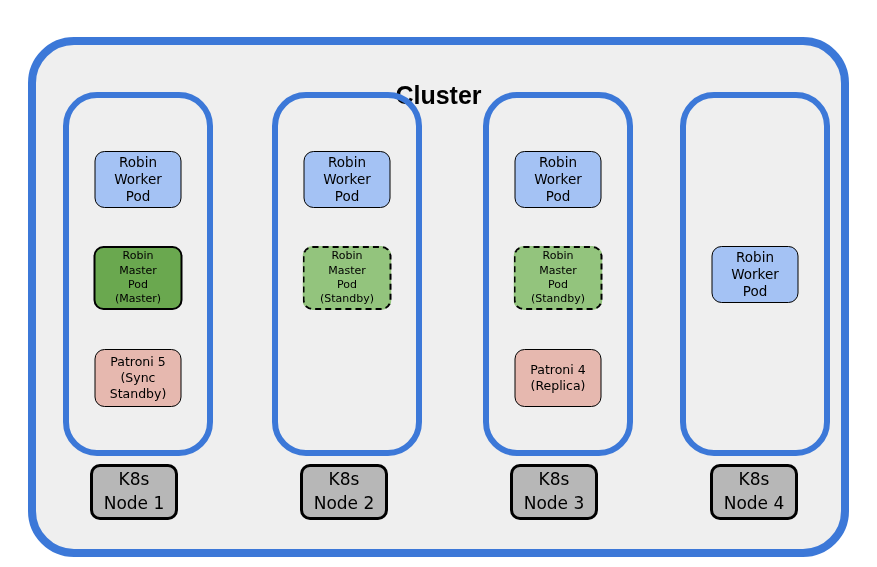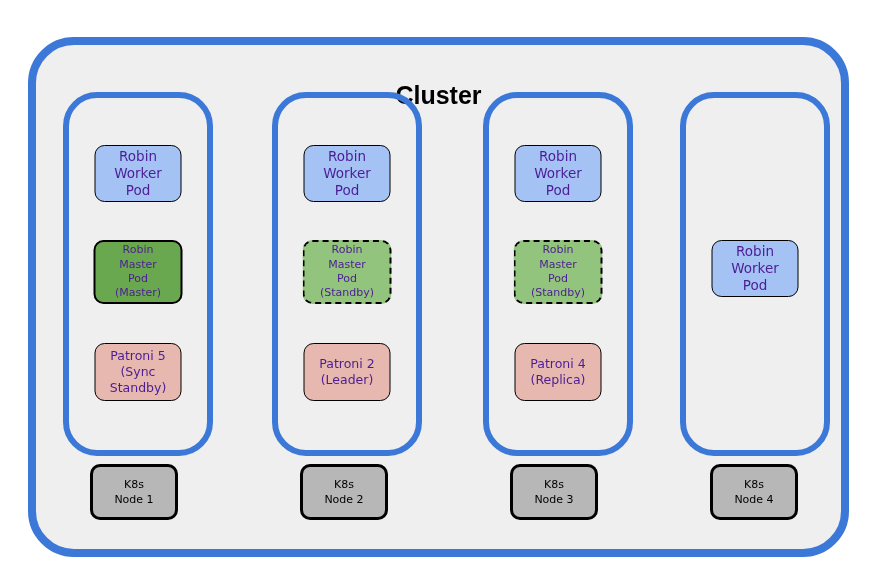--- a/index.html
+++ b/index.html
@@ -43,22 +43,23 @@
   .col-4{left:680px;}
   .pod{
     position:absolute;
     left:50%;
     transform:translateX(-50%);
     display:flex;
     align-items:center;
     justify-content:center;
     text-align:center;
     white-space:pre-line;
-    color:#4c1d95;
+    color:#000000;
     box-sizing:border-box;
+    margin-top:6px;
   }
   .pod-worker{
     top:47px;
     width:87px;height:57px;
     background:#a4c2f4;
     border:1.5px solid #000000;
     border-radius:10px;
     font-size:13.5px;
     line-height:1.28;
   }
@@ -93,21 +94,21 @@
     top:464px;
     width:88px;height:56px;
     background:#b7b7b7;
     border:3px solid #000000;
     border-radius:10px;
     display:flex;
     align-items:center;
     justify-content:center;
     text-align:center;
     white-space:pre-line;
-    font-size:11px;
+    font-size:17px;
     line-height:1.4;
     color:#000000;
     box-sizing:border-box;
   }
   .knode-1{left:90px;}
   .knode-2{left:300px;}
   .knode-3{left:510px;}
   .knode-4{left:710px;}
 </style>
 </head>
@@ -132,22 +133,20 @@
   </div>
 
   <div class="node-col col-2">
     <div class="pod pod-worker">Robin
 Worker
 Pod</div>
     <div class="pod pod-master-row pod-master-standby">Robin
 Master
 Pod
 (Standby)</div>
-    <div class="pod pod-patroni">Patroni 2
-(Leader)</div>
   </div>
 
   <div class="node-col col-3">
     <div class="pod pod-worker">Robin
 Worker
 Pod</div>
     <div class="pod pod-master-row pod-master-standby">Robin
 Master
 Pod
 (Standby)</div>

